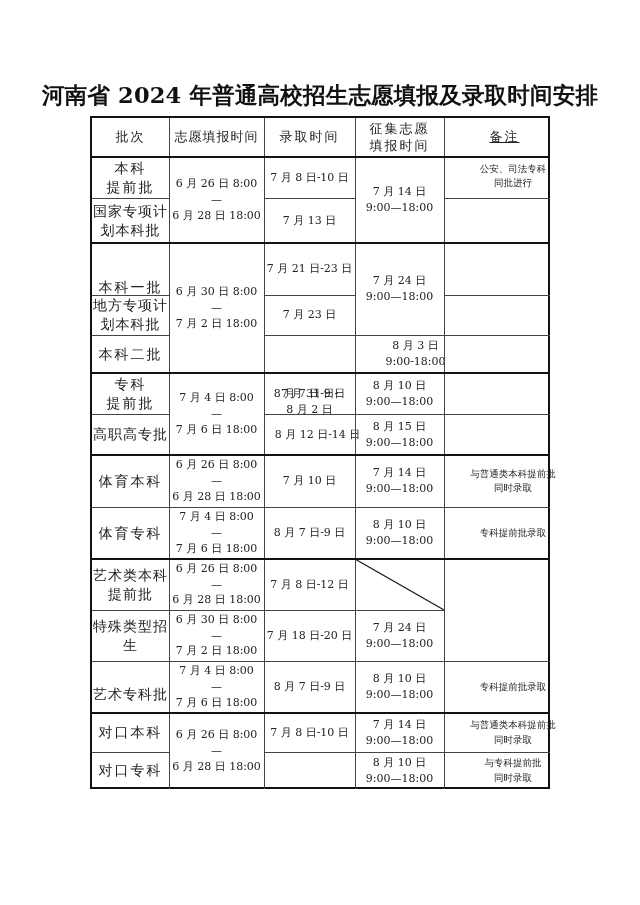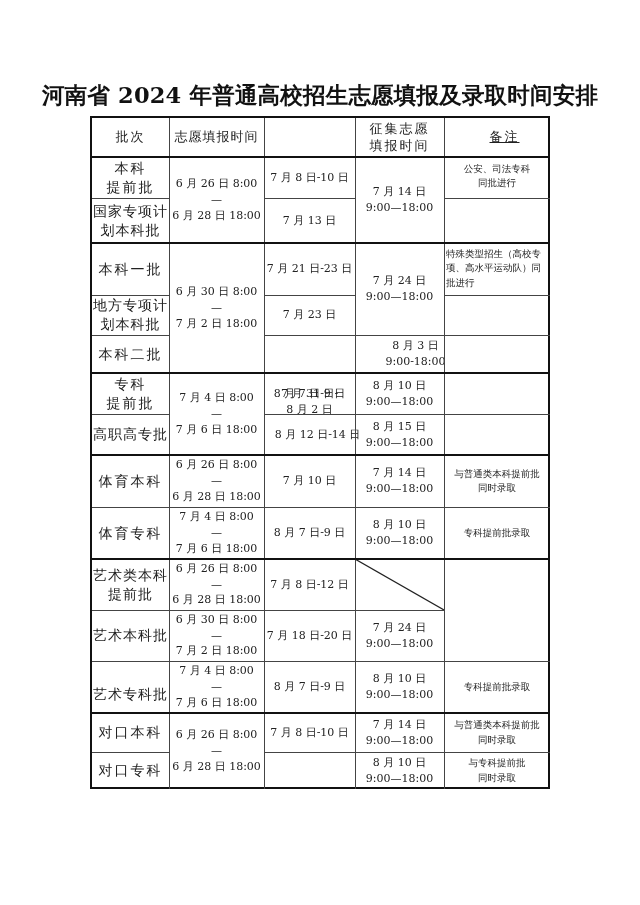--- a/index.html
+++ b/index.html
@@ -2,56 +2,57 @@
 <html><head>
 <meta charset="utf-8">
 <style>
   html, body { margin: 0; padding: 0; background: #ffffff; }
   body { width: 640px; height: 905px; position: relative; overflow: hidden; font-family: "DejaVu Serif", "Liberation Serif", serif; color: #1a1a1a; }
   .title { position: absolute; left: 0; top: 80px; width: 640px; text-align: center; font-size: 22.5px; font-weight: bold; letter-spacing: 0.2px; color: #111; font-family: "DejaVu Serif", "Liberation Serif", serif; }
   .tbl { position: absolute; left: 90px; top: 116px; width: 460px; height: 673px; border: 2px solid #111; box-sizing: border-box; }
   .cell { position: absolute; box-sizing: border-box; display: flex; align-items: center; justify-content: center; text-align: center; font-size: 11px; line-height: 1.45; color: #222; white-space: pre-line; }
   .cell.batch { font-size: 14px; line-height: 1.35; letter-spacing: 2px; }
   .cell.hdr { font-size: 13px; letter-spacing: 2px; line-height: 1.4; }
-  .cell.note { font-size: 9.5px; line-height: 1.5; padding: 0 2px; }
+  .cell.note { font-size: 9.5px; line-height: 1.5; padding: 0 2px; margin-left: 16px; }
   .cell.note.left { justify-content: flex-start; align-items: flex-start; text-align: left; padding-top: 4px; }
   .hl { position: absolute; left: 0; height: 0; border-top: 1px solid #444; }
   .hl.thick { border-top: 2px solid #111; }
   .vl { position: absolute; width: 0; border-left: 1px solid #444; }
   .diag { position: absolute; }
 </style>
 </head>
 <body>
 
 <div class="title">河南省 2024 年普通高校招生志愿填报及录取时间安排</div>
 
 <div class="tbl">
 
   <div class="cell hdr" style="left:0;top:0;width:77px;height:39px;">批次</div>
   <div class="cell hdr" style="left:77px;top:0;width:95px;height:39px;letter-spacing:1px;">志愿填报时间</div>
+  <div class="cell hdr" style="left:172px;top:0;width:91px;height:39px;">录取时间</div>
   <div class="cell hdr" style="left:263px;top:0;width:89px;height:39px;line-height:1.3;">征集志愿
 填报时间</div>
   <div class="cell hdr" style="left:348px;top:0;width:129px;height:39px;text-decoration:underline;">备注</div>
 
   <div class="cell batch" style="left:0;top:39px;width:77px;height:41px;">本科
 提前批</div>
   <div class="cell batch" style="left:0;top:80px;width:77px;height:45px;letter-spacing:1px;">国家专项计
 划本科批</div>
-  <div class="cell batch" style="left:0;top:125px;width:77px;height:52px;">本科一批</div>
+  <div class="cell batch" style="left:0;top:143px;width:77px;height:52px;">本科一批</div>
   <div class="cell batch" style="left:0;top:177px;width:77px;height:40px;letter-spacing:1px;text-align:center;">地方专项计
 划本科批</div>
   <div class="cell batch" style="left:0;top:217px;width:77px;height:38px;">本科二批</div>
   <div class="cell batch" style="left:0;top:255px;width:77px;height:41px;">专科
 提前批</div>
   <div class="cell batch" style="left:0;top:296px;width:77px;height:41px;letter-spacing:1px;">高职高专批</div>
   <div class="cell batch" style="left:0;top:337px;width:77px;height:52px;">体育本科</div>
   <div class="cell batch" style="left:0;top:389px;width:77px;height:52px;">体育专科</div>
   <div class="cell batch" style="left:0;top:441px;width:77px;height:51px;letter-spacing:1px;">艺术类本科
 提前批</div>
-  <div class="cell batch" style="left:0;top:492px;width:77px;height:51px;letter-spacing:1px;">艺术本科批</div>
+  <div class="cell batch" style="left:0;top:492px;width:77px;height:51px;letter-spacing:1px;">特殊类型招生</div>
   <div class="cell batch" style="left:0;top:543px;width:77px;height:67px;letter-spacing:1px;">艺术专科批</div>
   <div class="cell batch" style="left:0;top:595px;width:77px;height:39px;">对口本科</div>
   <div class="cell batch" style="left:0;top:634px;width:77px;height:37px;">对口专科</div>
 
   <div class="cell" style="left:77px;top:39px;width:95px;height:86px;">6 月 26 日 8:00
 —
 6 月 28 日 18:00</div>
   <div class="cell" style="left:77px;top:125px;width:95px;height:130px;">6 月 30 日 8:00
 —
 7 月 2 日 18:00</div>
@@ -116,21 +117,20 @@
   <div class="cell" style="left:263px;top:543px;width:89px;height:52px;">8 月 10 日
 9:00—18:00</div>
   <div class="cell" style="left:263px;top:595px;width:89px;height:39px;">7 月 14 日
 9:00—18:00</div>
   <div class="cell" style="left:263px;top:634px;width:89px;height:37px;">8 月 10 日
 9:00—18:00</div>
 
   <div class="cell note" style="left:352px;top:39px;width:106px;height:41px;align-items:flex-start;padding-top:5px;">公安、司法专科
 同批进行</div>
   <div class="cell note" style="left:352px;top:80px;width:106px;height:45px;"></div>
-  <div class="cell note left" style="left:352px;top:125px;width:106px;height:52px;">特殊类型招生（高校专项、高水平运动队）同批进行</div>
   <div class="cell note" style="left:352px;top:177px;width:106px;height:40px;"></div>
   <div class="cell note" style="left:352px;top:217px;width:106px;height:38px;"></div>
   <div class="cell note" style="left:352px;top:255px;width:106px;height:41px;"></div>
   <div class="cell note" style="left:352px;top:296px;width:106px;height:41px;"></div>
   <div class="cell note" style="left:352px;top:337px;width:106px;height:52px;">与普通类本科提前批
 同时录取</div>
   <div class="cell note" style="left:352px;top:389px;width:106px;height:52px;">专科提前批录取</div>
   <div class="cell note" style="left:352px;top:441px;width:106px;height:102px;"></div>
   <div class="cell note" style="left:352px;top:543px;width:106px;height:52px;">专科提前批录取</div>
   <div class="cell note" style="left:352px;top:595px;width:106px;height:39px;">与普通类本科提前批

